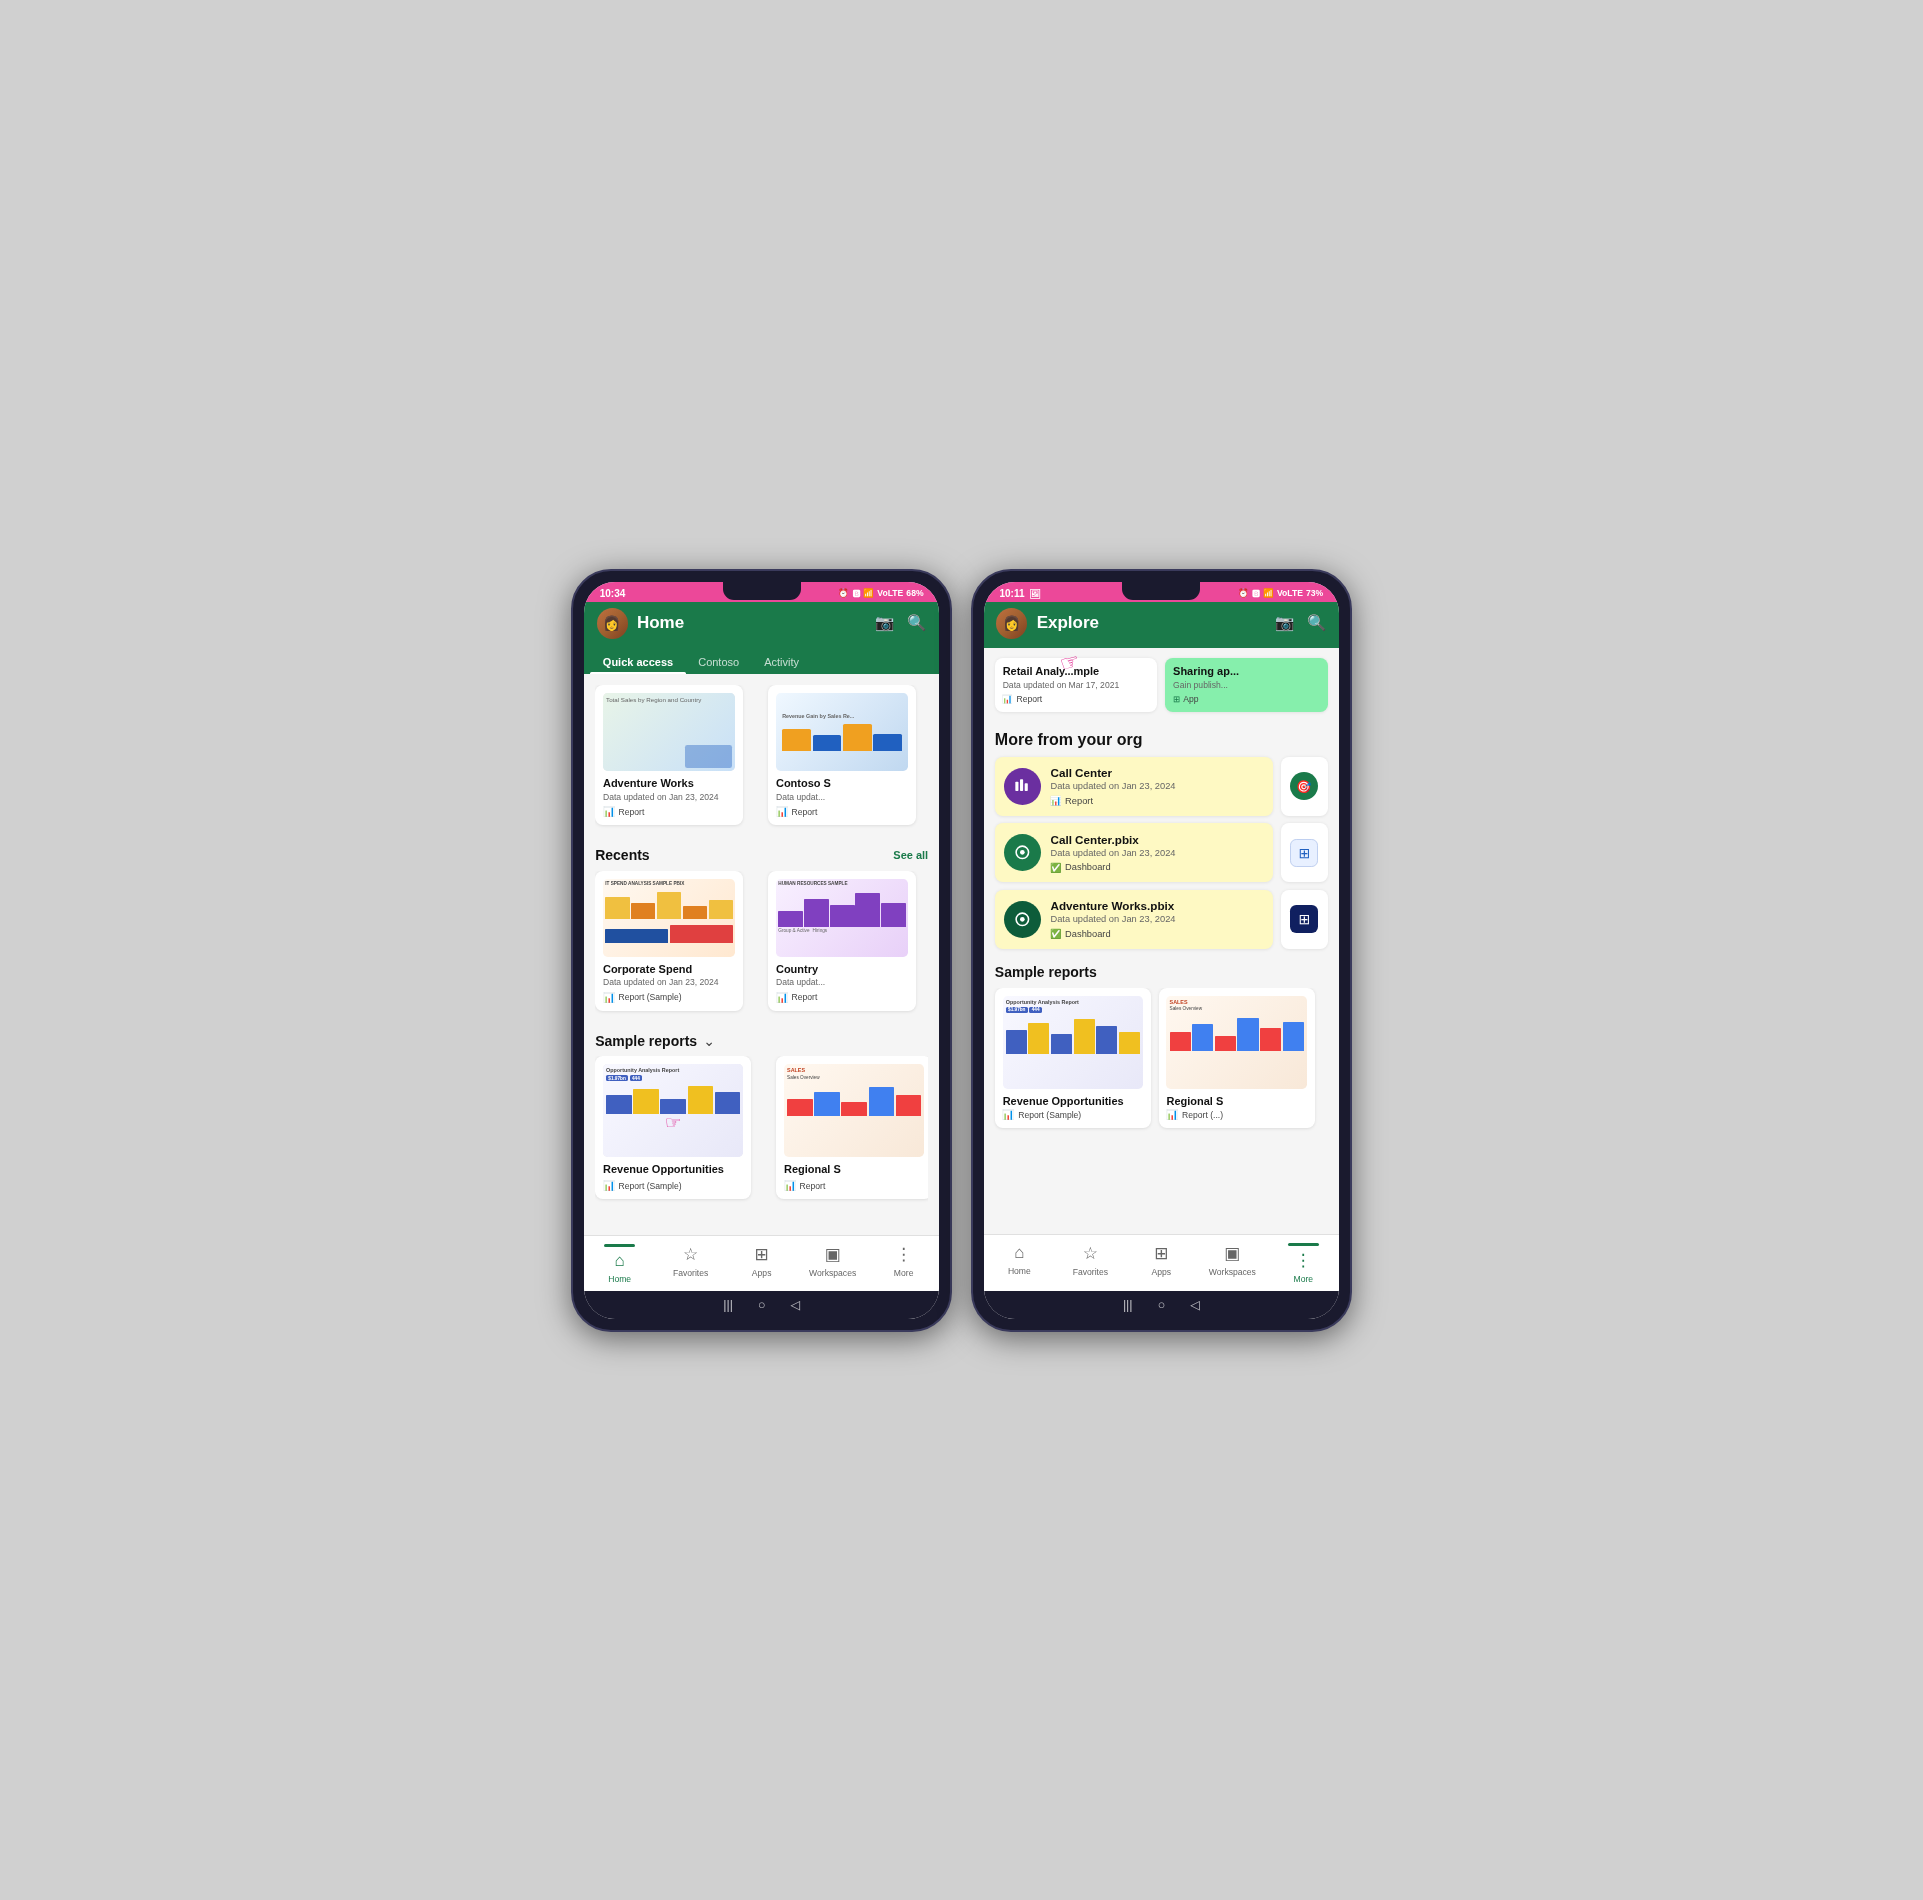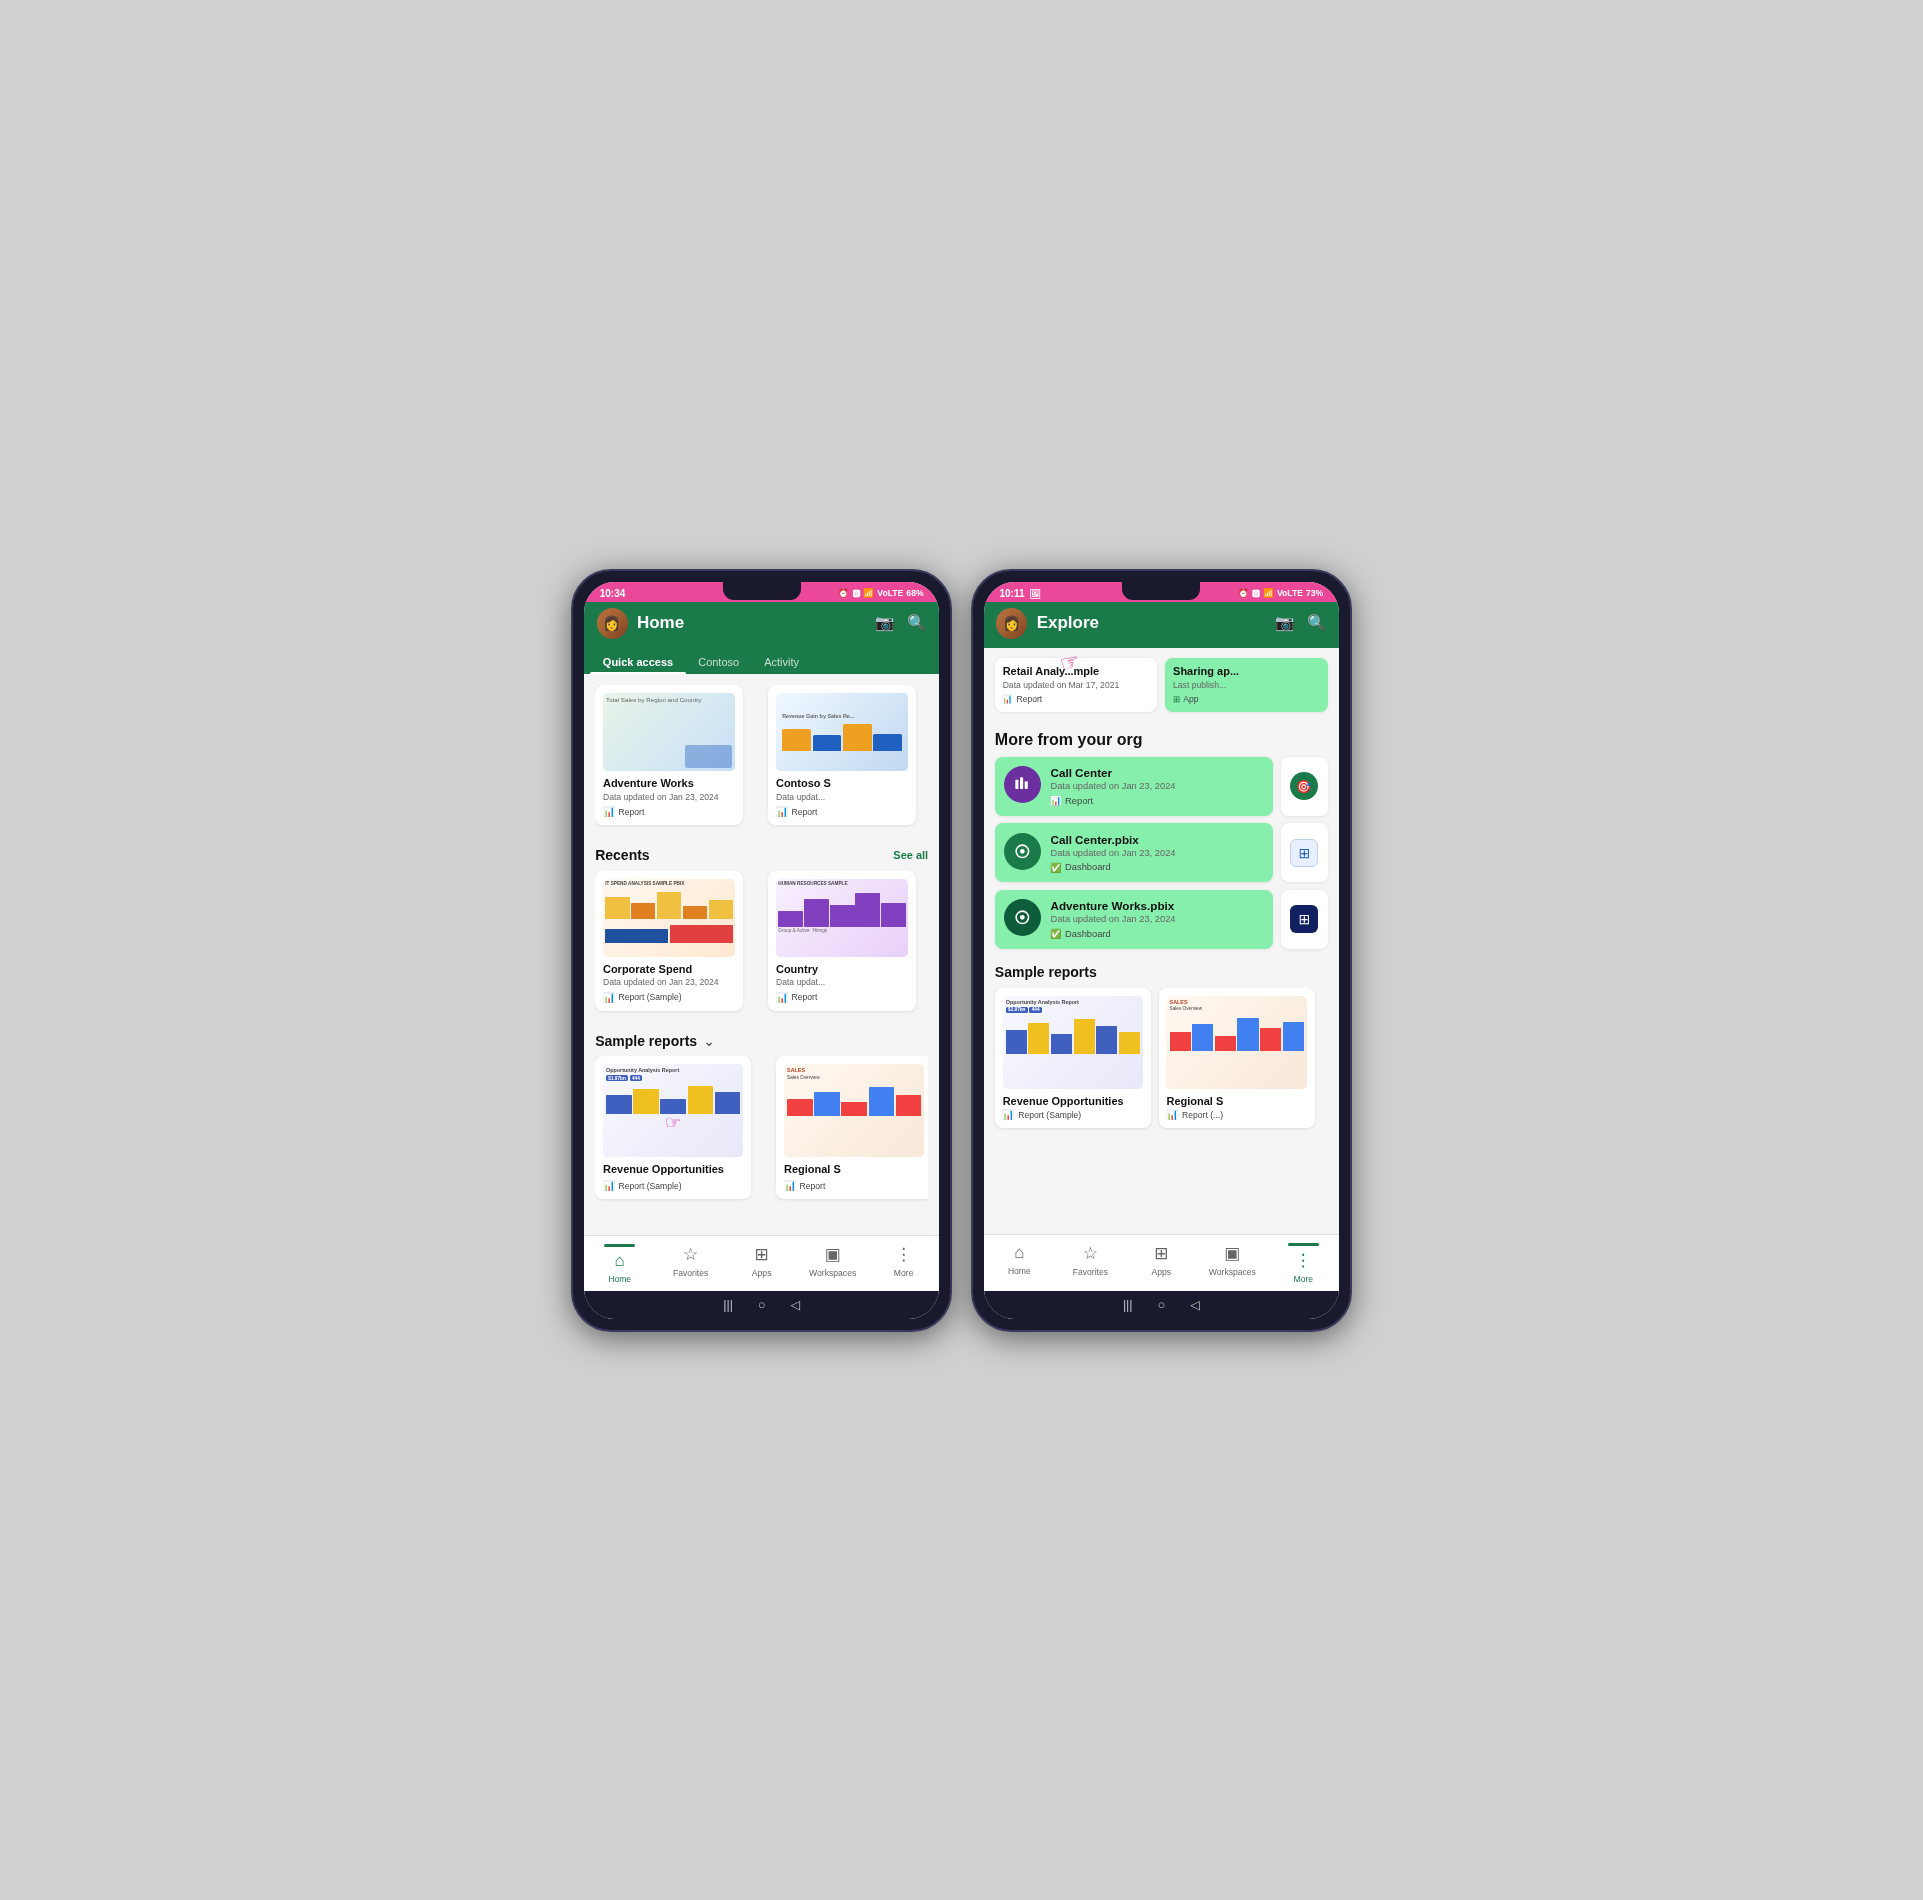--- a/index.html
+++ b/index.html
@@ -190,27 +190,27 @@
       height: 28px;
       display: flex;
       align-items: center;
       justify-content: center;
       gap: 25px;
       flex-shrink: 0;
       border-radius: 0 0 30px 30px;
     }
     .phone-bar-btn { color: white; font-size: 12.5px; opacity: 0.7; }
     .explore-card {
-      background: #86efac;
+      background: #fef9c3;
       border-radius: 7.8px;
       padding: 9.3px;
       margin-bottom: 7.8px;
       box-shadow: 0 0.8px 3.1px rgba(0,0,0,0.08);
       display: flex;
-      align-items: flex-start;
+      align-items: center;
       gap: 9.3px;
     }
     .org-icon {
       width: 37px; height: 37px;
       border-radius: 50%;
       display: flex; align-items: center; justify-content: center;
       font-size: 17px;
       color: white;
       flex-shrink: 0;
     }
@@ -537,21 +537,21 @@
             <div style="font-size:11px;font-weight:700;color:#111;margin-bottom:2.3px;">Retail Analy...mple</div>
             <div style="font-size:8.6px;color:#666;margin-bottom:4.7px;">Data updated on Mar 17, 2021</div>
             <div style="font-size:8.6px;color:#444;display:flex;align-items:center;gap:3.1px;">
               <span style="color:#1a7a4a;">📊</span>
               <span>Report</span>
             </div>
           </div>
 
           <div style="flex:1;background:#86efac;border-radius:7.8px;padding:7.8px;box-shadow:0 0.8px 3.1px rgba(0,0,0,0.08);overflow:hidden;">
             <div style="font-size:11px;font-weight:700;color:#111;margin-bottom:2.3px;">Sharing ap...</div>
-            <div style="font-size:8.6px;color:#666;margin-bottom:4.7px;">Last publish...</div>
+            <div style="font-size:8.6px;color:#666;margin-bottom:4.7px;">Gain publish...</div>
             <div style="font-size:8.6px;color:#444;display:flex;align-items:center;gap:3.1px;">
               <span style="color:#1a7a4a;">⊞</span>
               <span>App</span>
             </div>
           </div>
         </div>
 
         <div class="more-from-org-title">More from your org</div>
 
         <div style="padding:0 11px;">

